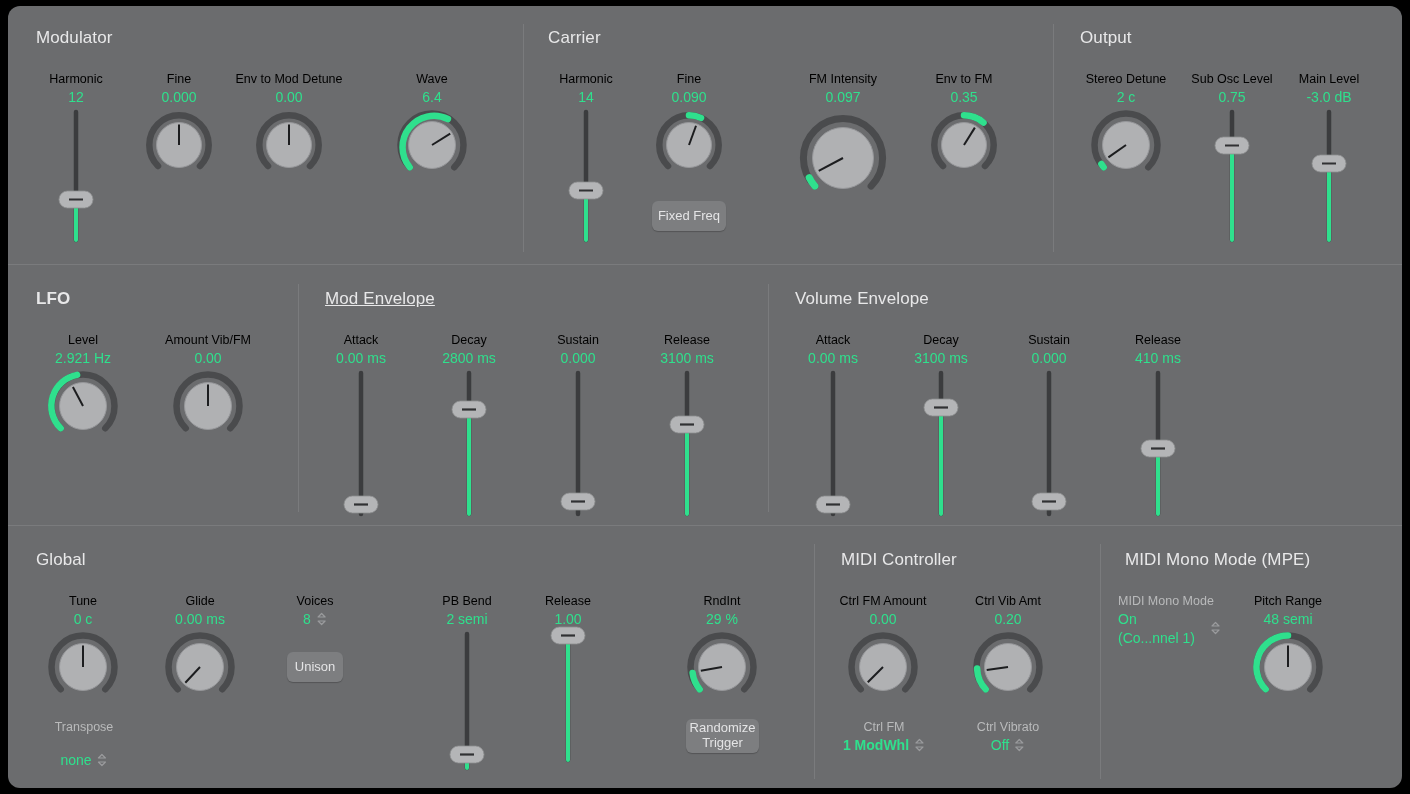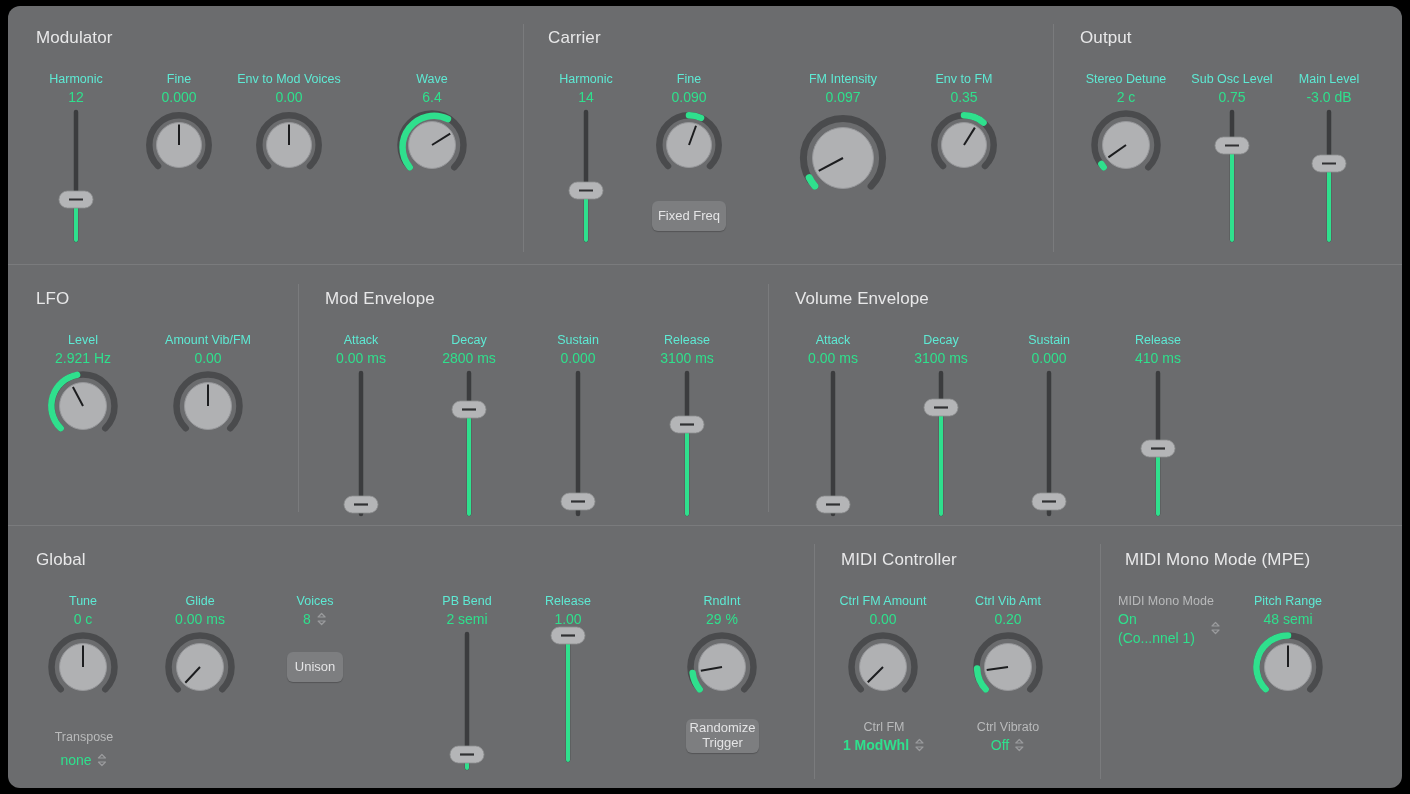--- a/index.html
+++ b/index.html
@@ -32,21 +32,21 @@
     position: absolute;
     color: #e8e8e9;
     font-size: 17px;
     letter-spacing: 0.1px;
     white-space: nowrap;
   }
   .ctl { position: absolute; }
   .ctl .lbl {
     position: absolute; top: 0; left: 50%;
     transform: translateX(-50%);
-    color: #5eead4;
+    color: #000000;
     font-size: 12.5px;
     white-space: nowrap;
   }
   .ctl .val {
     position: absolute; top: 17px; left: 50%;
     transform: translateX(-50%);
     color: #2fe08d;
     font-size: 14px;
     white-space: nowrap;
   }
@@ -138,21 +138,21 @@
   <div class="knobwrap" style="left:138px; top:106px;">
     <svg width="66" height="66" viewBox="0 0 66 66">
       <path d="M 12.0 54.0 A 29.7 29.7 0 1 1 54.0 54.0" fill="none" stroke="#4a4b4d" stroke-width="6.5" stroke-linecap="round"></path>
       <circle cx="33" cy="33" r="22.5" fill="#b0b1b3"></circle>
       <circle cx="33" cy="33" r="22.5" fill="none" stroke="#96979a" stroke-width="1"></circle>
       <line x1="33" y1="33" x2="33" y2="12.5" stroke="#1c1d1f" stroke-width="2" transform="rotate(0 33 33)"></line>
     </svg>
   </div>
 
   <div class="ctl" style="left:281px; top:66px; width:0;">
-    <div class="lbl">Env to Mod Voices</div>
+    <div class="lbl">Env to Mod Detune</div>
     <div class="val">0.00</div>
   </div>
   <div class="knobwrap" style="left:248px; top:106px;">
     <svg width="66" height="66" viewBox="0 0 66 66">
       <path d="M 12.0 54.0 A 29.7 29.7 0 1 1 54.0 54.0" fill="none" stroke="#4a4b4d" stroke-width="6.5" stroke-linecap="round"></path>
       <circle cx="33" cy="33" r="22.5" fill="#b0b1b3"></circle>
       <circle cx="33" cy="33" r="22.5" fill="none" stroke="#96979a" stroke-width="1"></circle>
       <line x1="33" y1="33" x2="33" y2="12.5" stroke="#1c1d1f" stroke-width="2"></line>
     </svg>
   </div>
@@ -262,23 +262,23 @@
     <svg width="40" height="132" viewBox="0 0 40 132">
       <line x1="20" y1="2" x2="20" y2="130" stroke="#3b3c3e" stroke-width="4.5" stroke-linecap="round"></line>
       <line x1="20" y1="56" x2="20" y2="130" stroke="#2fe08d" stroke-width="4" stroke-linecap="round"></line>
       <rect x="3" y="45" width="34" height="17" rx="8.5" fill="#b4b5b7" stroke="#8e8f91" stroke-width="0.8"></rect>
       <line x1="13" y1="53.5" x2="27" y2="53.5" stroke="#303133" stroke-width="2.2"></line>
     </svg>
   </div>
 
   <div class="hdiv" style="top:258px;"></div>
 
-  <div class="sect-title" style="left:28px; top:283px;">LFO</div>
+  <div class="sect-title" style="left:28px; top:283px;font-weight:bold;">LFO</div>
   <div class="vdiv" style="left:290px; top:278px; height:228px;"></div>
-  <div class="sect-title" style="left:317px; top:283px;">Mod Envelope</div>
+  <div class="sect-title" style="left:317px; top:283px;text-decoration:underline;">Mod Envelope</div>
   <div class="vdiv" style="left:760px; top:278px; height:228px;"></div>
   <div class="sect-title" style="left:787px; top:283px;">Volume Envelope</div>
 
   <div class="ctl" style="left:75px; top:327px; width:0;">
     <div class="lbl">Level</div>
     <div class="val">2.921 Hz</div>
   </div>
   <div class="knobwrap" style="left:40px; top:365px;">
     <svg width="70" height="70" viewBox="0 0 70 70">
       <path d="M 12.7 57.3 A 31.5 31.5 0 1 1 57.3 57.3" fill="none" stroke="#4a4b4d" stroke-width="6.5" stroke-linecap="round"></path>
@@ -416,21 +416,21 @@
   </div>
   <div class="knobwrap" style="left:40px; top:626px;">
     <svg width="70" height="70" viewBox="0 0 70 70">
       <path d="M 12.7 57.3 A 31.5 31.5 0 1 1 57.3 57.3" fill="none" stroke="#4a4b4d" stroke-width="6.5" stroke-linecap="round"></path>
       <circle cx="35" cy="35" r="23.5" fill="#b0b1b3"></circle>
       <circle cx="35" cy="35" r="23.5" fill="none" stroke="#96979a" stroke-width="1"></circle>
       <line x1="35" y1="35" x2="35" y2="13.5" stroke="#1c1d1f" stroke-width="2"></line>
     </svg>
   </div>
   <div class="ctl" style="left:76px; top:714px; width:0;">
-    <div class="sublbl" style="top:10px;text-align:right;">Transpose</div>
+    <div class="sublbl" style="top:0;text-align:right;">Transpose</div>
     <div class="valrow" style="top:32px;">
       <span>none</span>
       <span class="stepper">
         <svg width="11" height="14" viewBox="0 0 11 14">
             <path d="M5.5 1.5 L9 5 L2 5 Z M5.5 12.5 L9 9 L2 9 Z" fill="none" stroke="#9a9b9d" stroke-width="1.2" stroke-linejoin="round"></path>
           </svg>
       </span>
     </div>
   </div>
 

